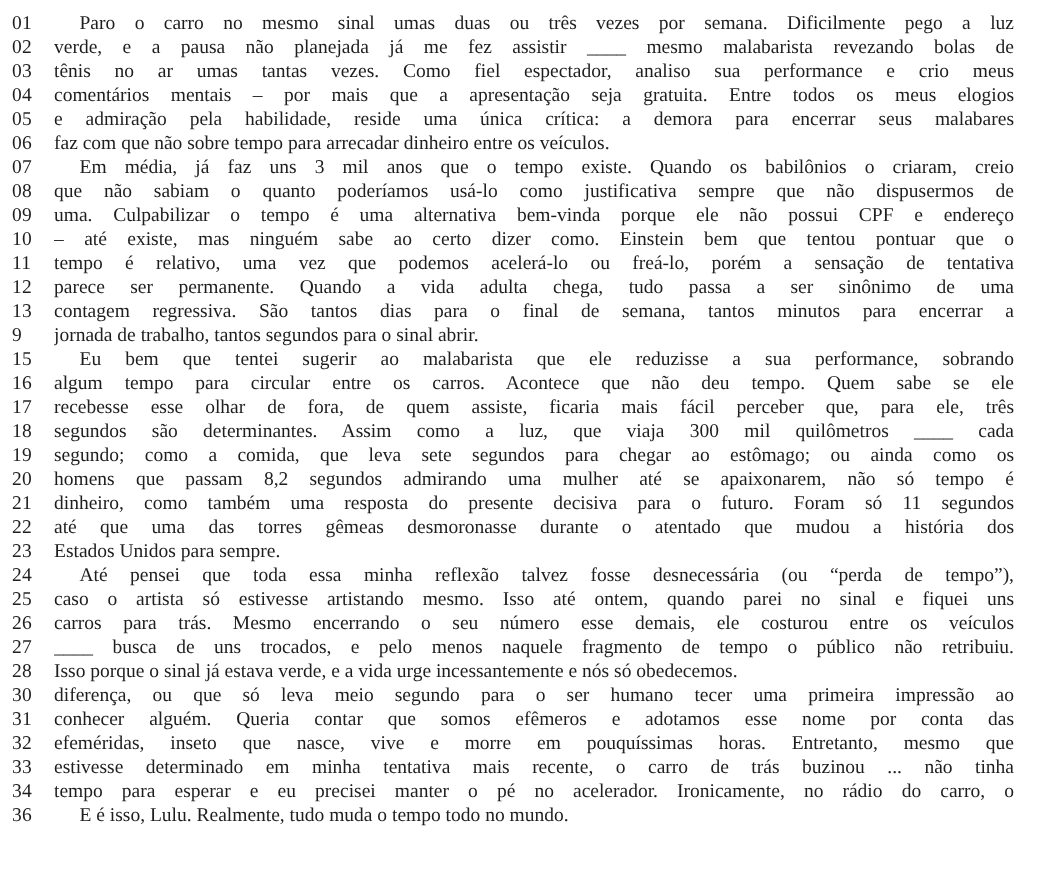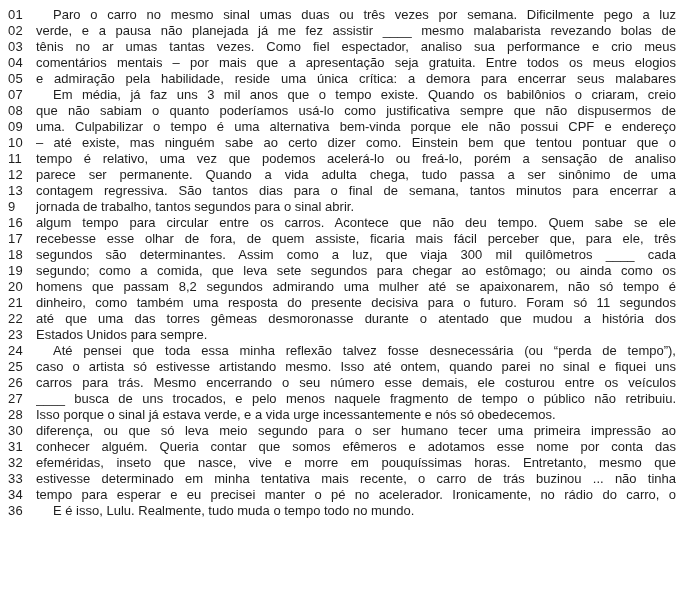--- a/index.html
+++ b/index.html
@@ -6,21 +6,21 @@
     margin: 0;
     padding: 0;
     background: #ffffff;
   }
   .page {
     position: relative;
     width: 700px;
     height: 590px;
     background: #ffffff;
     overflow: hidden;
-    font-family: Liberation Sans, sans-serif;
+    font-family: Liberation Serif, serif;
     font-size: 13px;
     color: #1e1e1e;
   }
   .text-body {
     padding-top: 7px;
   }
   .line {
     display: flex;
     height: 16px;
     line-height: 16px;
@@ -67,51 +67,59 @@
     <span class="txt">tênis no ar umas tantas vezes. Como fiel espectador, analiso sua performance e crio meus</span>
   </div>
       <div class="line">
     <span class="num">04</span>
     <span class="txt">comentários mentais – por mais que a apresentação seja gratuita. Entre todos os meus elogios</span>
   </div>
       <div class="line">
     <span class="num">05</span>
     <span class="txt">e admiração pela habilidade, reside uma única crítica: a demora para encerrar seus malabares</span>
   </div>
+      <div class="line last">
+    <span class="num">06</span>
+    <span class="txt">faz com que não sobre tempo para arrecadar dinheiro entre os veículos.</span>
+  </div>
       <div class="line indent">
     <span class="num">07</span>
     <span class="txt">Em média, já faz uns 3 mil anos que o tempo existe. Quando os babilônios o criaram, creio</span>
   </div>
       <div class="line">
     <span class="num">08</span>
     <span class="txt">que não sabiam o quanto poderíamos usá-lo como justificativa sempre que não dispusermos de</span>
   </div>
       <div class="line">
     <span class="num">09</span>
     <span class="txt">uma. Culpabilizar o tempo é uma alternativa bem-vinda porque ele não possui CPF e endereço</span>
   </div>
       <div class="line">
     <span class="num">10</span>
     <span class="txt">– até existe, mas ninguém sabe ao certo dizer como. Einstein bem que tentou pontuar que o</span>
   </div>
       <div class="line">
     <span class="num">11</span>
-    <span class="txt">tempo é relativo, uma vez que podemos acelerá-lo ou freá-lo, porém a sensação de analiso</span>
+    <span class="txt">tempo é relativo, uma vez que podemos acelerá-lo ou freá-lo, porém a sensação de tentativa</span>
   </div>
       <div class="line">
     <span class="num">12</span>
     <span class="txt">parece ser permanente. Quando a vida adulta chega, tudo passa a ser sinônimo de uma</span>
   </div>
       <div class="line">
     <span class="num">13</span>
     <span class="txt">contagem regressiva. São tantos dias para o final de semana, tantos minutos para encerrar a</span>
   </div>
       <div class="line last">
     <span class="num">9</span>
     <span class="txt">jornada de trabalho, tantos segundos para o sinal abrir.</span>
+  </div>
+      <div class="line indent">
+    <span class="num">15</span>
+    <span class="txt">Eu bem que tentei sugerir ao malabarista que ele reduzisse a sua performance, sobrando</span>
   </div>
       <div class="line">
     <span class="num">16</span>
     <span class="txt">algum tempo para circular entre os carros. Acontece que não deu tempo. Quem sabe se ele</span>
   </div>
       <div class="line">
     <span class="num">17</span>
     <span class="txt">recebesse esse olhar de fora, de quem assiste, ficaria mais fácil perceber que, para ele, três</span>
   </div>
       <div class="line">

